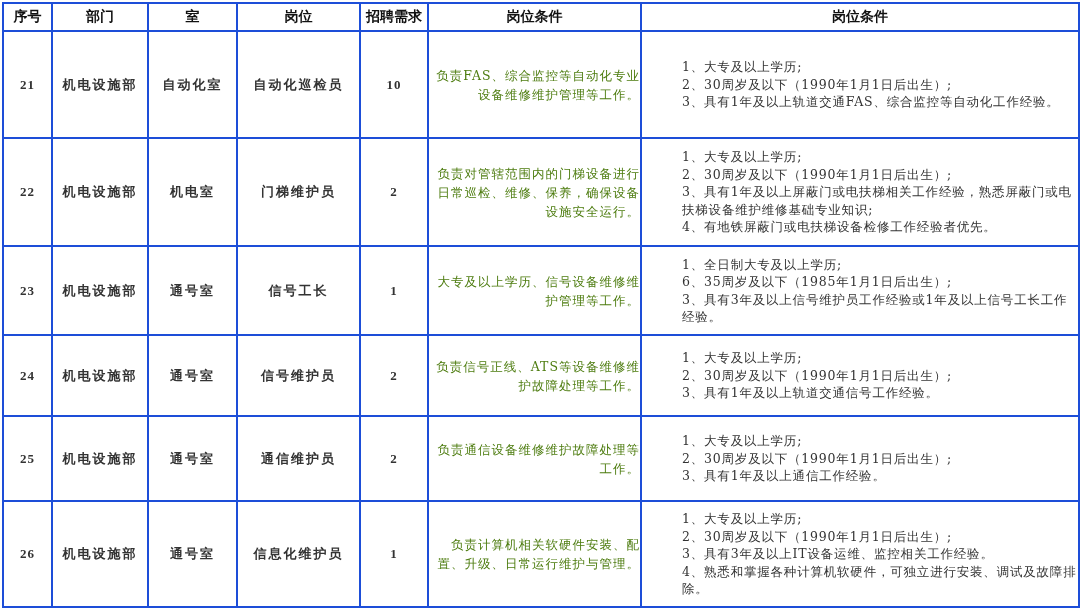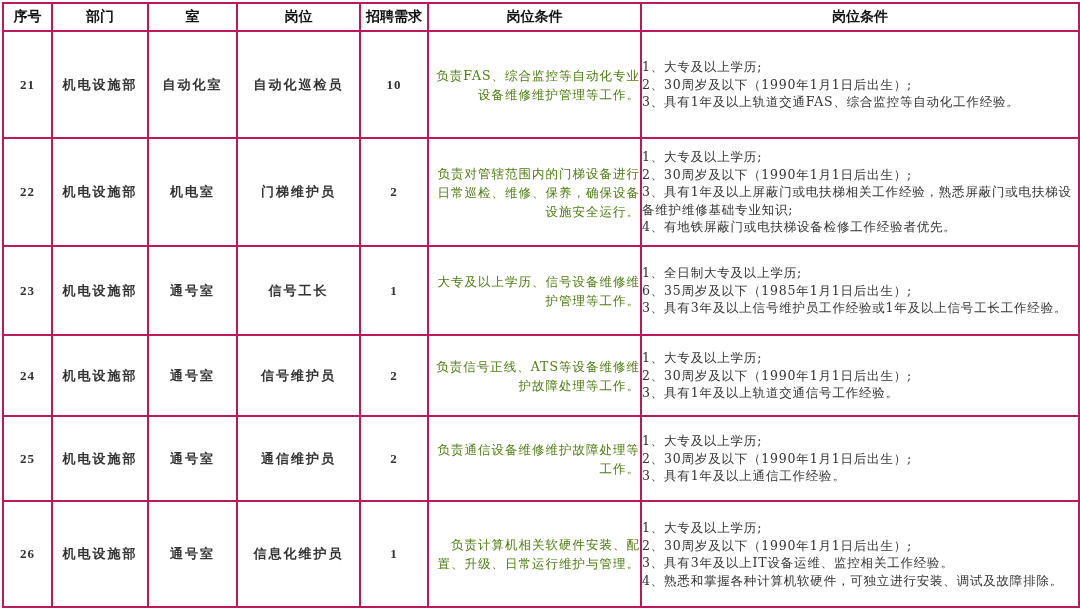--- a/index.html
+++ b/index.html
@@ -6,37 +6,37 @@
     body { width: 1080px; height: 608px; overflow: hidden; position: relative; }
     table.recruit {
       position: absolute; left: 2px; top: 2px;
       width: 1076px; height: 604px;
       border-collapse: collapse;
       table-layout: fixed;
       font-family: "DejaVu Serif", "Liberation Serif", serif;
       color: #1a1a1a;
     }
     table.recruit th, table.recruit td {
-      border: 2px solid #be185d;
+      border: 2px solid #1d4ed8;
       padding: 0;
     }
     table.recruit th {
       font-family: "DejaVu Sans", "Liberation Sans", sans-serif;
       font-weight: bold;
       font-size: 14px;
       height: 26px;
       text-align: center;
       vertical-align: middle;
       color: #111;
     }
     td.c { text-align: center; vertical-align: middle; font-size: 13px; letter-spacing: 2px; color: #333; font-weight: bold; }
     td.num { font-family: "Liberation Serif", serif; letter-spacing: 1px; }
     td.duty { font-size: 12.5px; line-height: 19px; vertical-align: middle; padding: 0 4px; letter-spacing: 1px; color: #4d7c0f; text-align: right; }
     td.req { font-size: 12.5px; line-height: 17.5px; vertical-align: middle; padding: 0 4px; letter-spacing: 0.8px; color: #333; text-align: left; }
-    .req-line { display: block; }
+    .req-line { display: block; padding-left: 40px; }
   </style>
 </head>
 <body>
 
 <table class="recruit">
   <colgroup>
     <col style="width:49px">
     <col style="width:96px">
     <col style="width:89px">
     <col style="width:123px">

